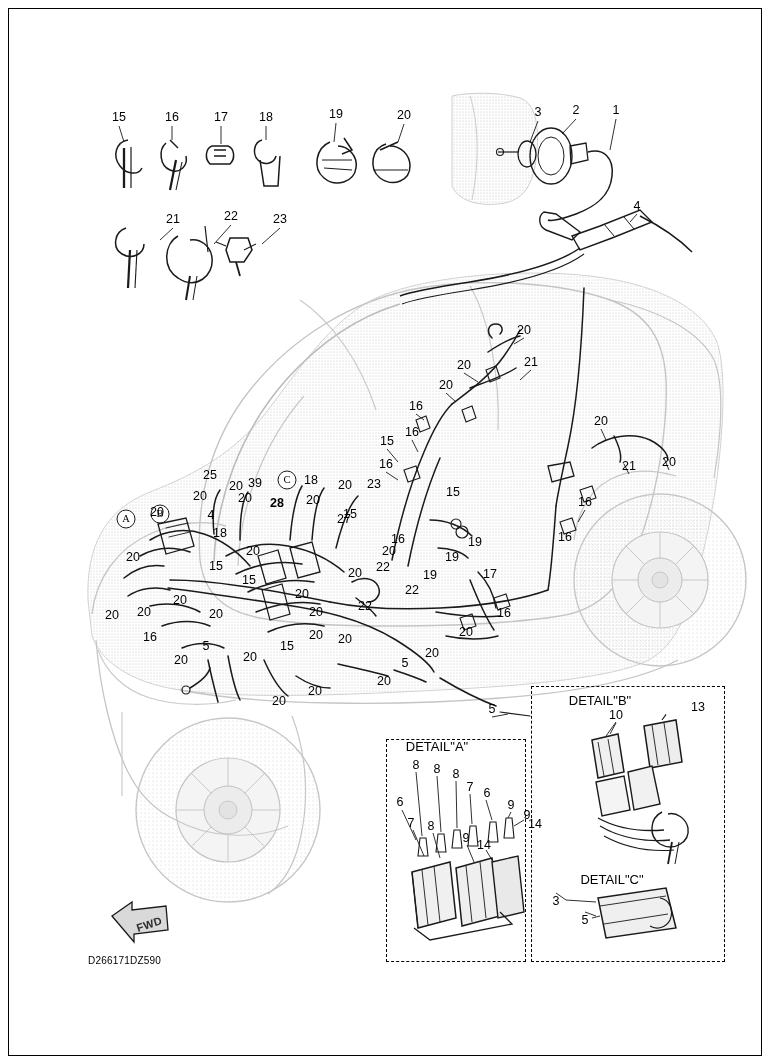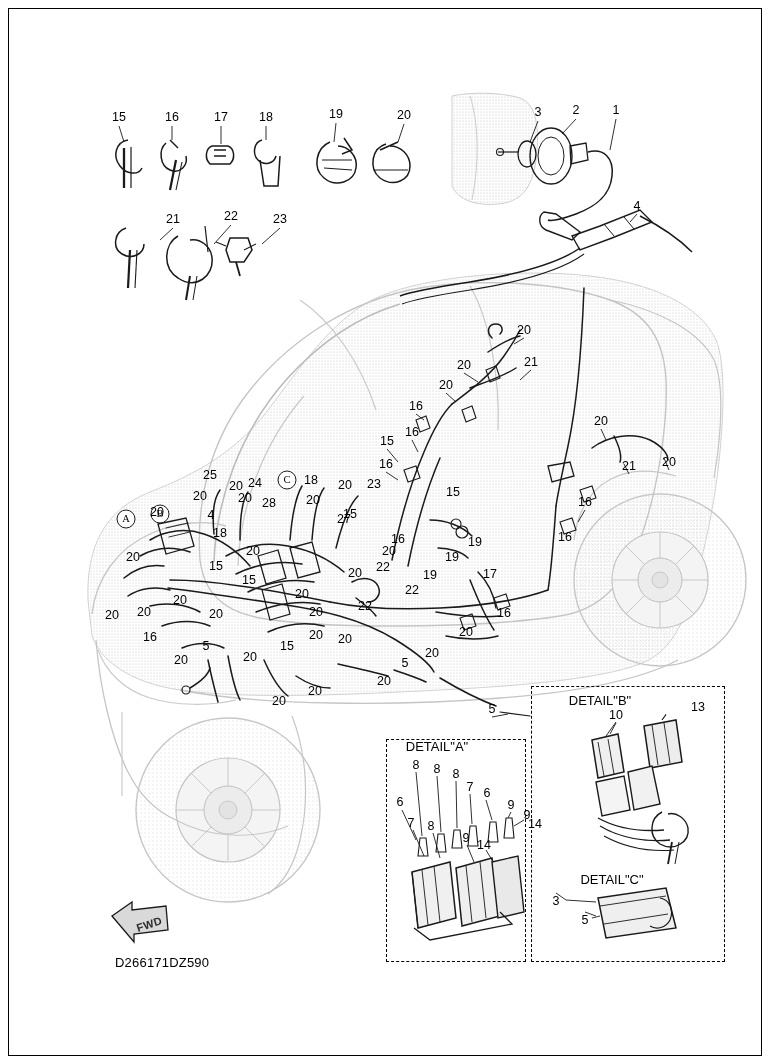--- a/index.html
+++ b/index.html
@@ -67,24 +67,23 @@
     font-size: 13px;
     font-family: "Liberation Sans", sans-serif;
     color: #000;
     white-space: nowrap;
     transform: translate(-50%, -50%);
   }
   .doc-code {
     position: absolute;
     left: 88px;
     top: 955px;
-    font-size: 13px;
+    font-size: 10px;
     letter-spacing: 0.2px;
     color: #000;
-    margin-left: 27px;
   }
   .fwd-label {
     position: absolute;
     left: 136px;
     top: 918px;
     font-size: 11px;
     color: #2b2b2b;
     transform: rotate(-18deg);
     font-weight: bold;
     letter-spacing: 0.5px;
@@ -472,28 +471,28 @@
       <div class="callout" style="left: 446px; top: 385px;">20</div>
       <div class="callout" style="left: 416px; top: 406px;">16</div>
       <div class="callout" style="left: 601px; top: 421px;">20</div>
       <div class="callout" style="left: 412px; top: 432px;">16</div>
       <div class="callout" style="left: 629px; top: 466px;">21</div>
       <div class="callout" style="left: 669px; top: 462px;">20</div>
       <div class="callout" style="left: 387px; top: 441px;">15</div>
       <div class="callout" style="left: 386px; top: 464px;">16</div>
       <div class="callout" style="left: 585px; top: 502px;">16</div>
       <div class="callout" style="left: 210px; top: 475px;">25</div>
-      <div class="callout" style="left: 255px; top: 483px;">24</div>
+      <div class="callout" style="left: 255px; top: 483px;">39</div>
       <div class="callout" style="left: 311px; top: 480px;">18</div>
       <div class="callout" style="left: 236px; top: 486px;">20</div>
       <div class="callout" style="left: 345px; top: 485px;">20</div>
       <div class="callout" style="left: 374px; top: 484px;">23</div>
       <div class="callout" style="left: 200px; top: 496px;">20</div>
       <div class="callout" style="left: 245px; top: 498px;">20</div>
-      <div class="callout" style="left: 269px; top: 503px;">28</div>
+      <div class="callout" style="left: 277px; top: 503px; font-weight: bold;">28</div>
       <div class="callout" style="left: 313px; top: 500px;">20</div>
       <div class="callout" style="left: 453px; top: 492px;">15</div>
       <div class="callout" style="left: 157px; top: 512px;">20</div>
       <div class="callout" style="left: 211px; top: 515px;">4</div>
       <div class="callout" style="left: 344px; top: 519px;">27</div>
       <div class="callout" style="left: 350px; top: 514px;">15</div>
       <div class="callout" style="left: 220px; top: 533px;">18</div>
       <div class="callout" style="left: 398px; top: 539px;">16</div>
       <div class="callout" style="left: 475px; top: 542px;">19</div>
       <div class="callout" style="left: 565px; top: 537px;">16</div>

